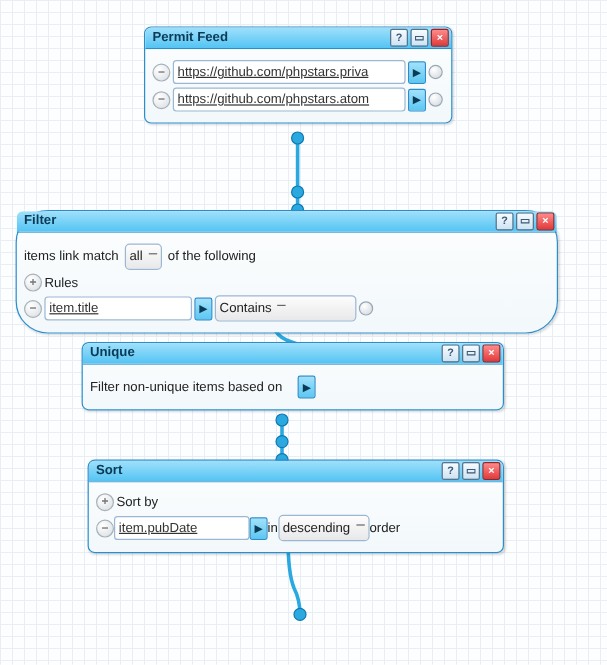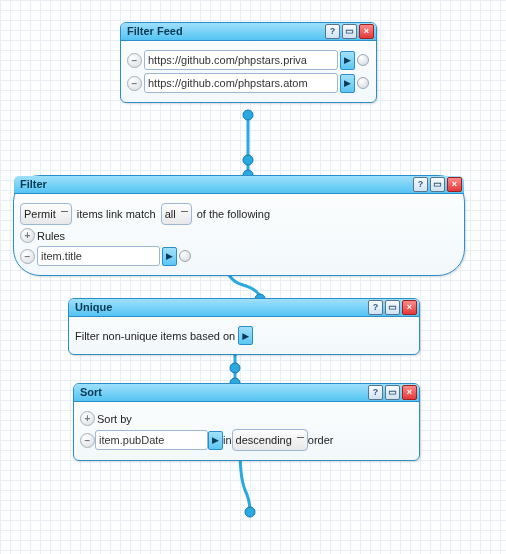--- a/index.html
+++ b/index.html
@@ -49,21 +49,21 @@
   }
   .ico.plus::after{content:"+";}
   .ico.minus::after{content:"−";}
   .port{
     width:10px;height:10px;border-radius:50%;
     background:radial-gradient(circle at 35% 30%,#fff,#cfd6dd);
     border:1px solid #9aa6b2;flex:0 0 auto;
   }
   .txt{
     height:18px;border:1px solid #9cb7d4;border-radius:3px;
-    background:#fff;padding:0 3px;font:inherit;color:#333;
+    background:#fff;padding:0 3px;font:inherit;color:#333;text-decoration:underline;
   }
   .sel{
     height:20px;border:1px solid #9cb7d4;border-radius:4px;
     background:linear-gradient(#fdfdfd,#e8e8ea);
     padding:0 3px;font:inherit;color:#222;display:inline-flex;align-items:center;gap:4px;
   }
   .sel::after{content:"";width:7px;height:8px;
     background:linear-gradient(#666,#666) center 1px/7px 1.2px no-repeat,
                conic-gradient(from 135deg at 50% 100%,#666 0 90deg,transparent 0) center 6px/7px 4px no-repeat,
                conic-gradient(from -45deg at 50% 0%,#666 0 90deg,transparent 0) center -2px/7px 4px no-repeat;
@@ -111,21 +111,21 @@
   <circle class="cdot" cx="235" cy="368" r="5"></circle>
   <circle class="cdot" cx="235" cy="383" r="5"></circle>
 
   <path d="M240,448 Q240,478 245,490 Q250,500 250,512" stroke="#2aa9e0" stroke-width="3" fill="none"></path>
   <circle class="cdot" cx="240" cy="448" r="5"></circle>
   <circle class="cdot" cx="250" cy="512" r="5"></circle>
 </svg>
 
 <div class="module" style="left:120px;top:22px;width:255px;">
   <div class="titlebar">
-    <span>Filter Feed</span>
+    <span>Permit Feed</span>
     <span class="spacer"></span>
     <span class="tbtn">?</span>
     <span class="tbtn">▭</span>
     <span class="tbtn close">×</span>
   </div>
   <div class="body">
     <div class="row">
       <span class="ico minus"></span>
       <input class="txt" style="width: 186px;" value="https://github.com/phpstars.priva">
       <span class="chev">▶</span>
@@ -143,52 +143,52 @@
 <div class="module" style="left:13px;top:175px;width:450px;border-radius:27px;">
   <div class="titlebar">
     <span>Filter</span>
     <span class="spacer"></span>
     <span class="tbtn">?</span>
     <span class="tbtn">▭</span>
     <span class="tbtn close">×</span>
   </div>
   <div class="body">
     <div class="row" style="gap:5px">
-      <span class="sel">
-            <span>Permit</span>
-          </span>
       <span class="lbl">items link match</span>
       <span class="sel">
             <span>all</span>
           </span>
       <span class="lbl">of the following</span>
     </div>
     <div class="row">
       <span class="ico plus"></span>
       <span class="lbl">Rules</span>
     </div>
     <div class="row">
       <span class="ico minus"></span>
       <input class="txt" style="width: 115px;" value="item.title">
       <span class="chev">▶</span>
+      <span class="sel" style="min-width:110px">
+            <span>Contains</span>
+          </span>
       <span class="port"></span>
     </div>
   </div>
 </div>
 
-<div class="module" style="left:68px;top:298px;width:350px;">
+<div class="module" style="left:68px;top:285px;width:350px;">
   <div class="titlebar">
     <span>Unique</span>
     <span class="spacer"></span>
     <span class="tbtn">?</span>
     <span class="tbtn">▭</span>
     <span class="tbtn close">×</span>
   </div>
   <div class="body">
-    <div class="row" style="gap:3px">
+    <div class="row" style="gap:13px">
       <span class="lbl">Filter non-unique items based on</span>
       <span class="chev">▶</span>
     </div>
   </div>
 </div>
 
 <div class="module" style="left:73px;top:383px;width:345px;">
   <div class="titlebar">
     <span>Sort</span>
     <span class="spacer"></span>

